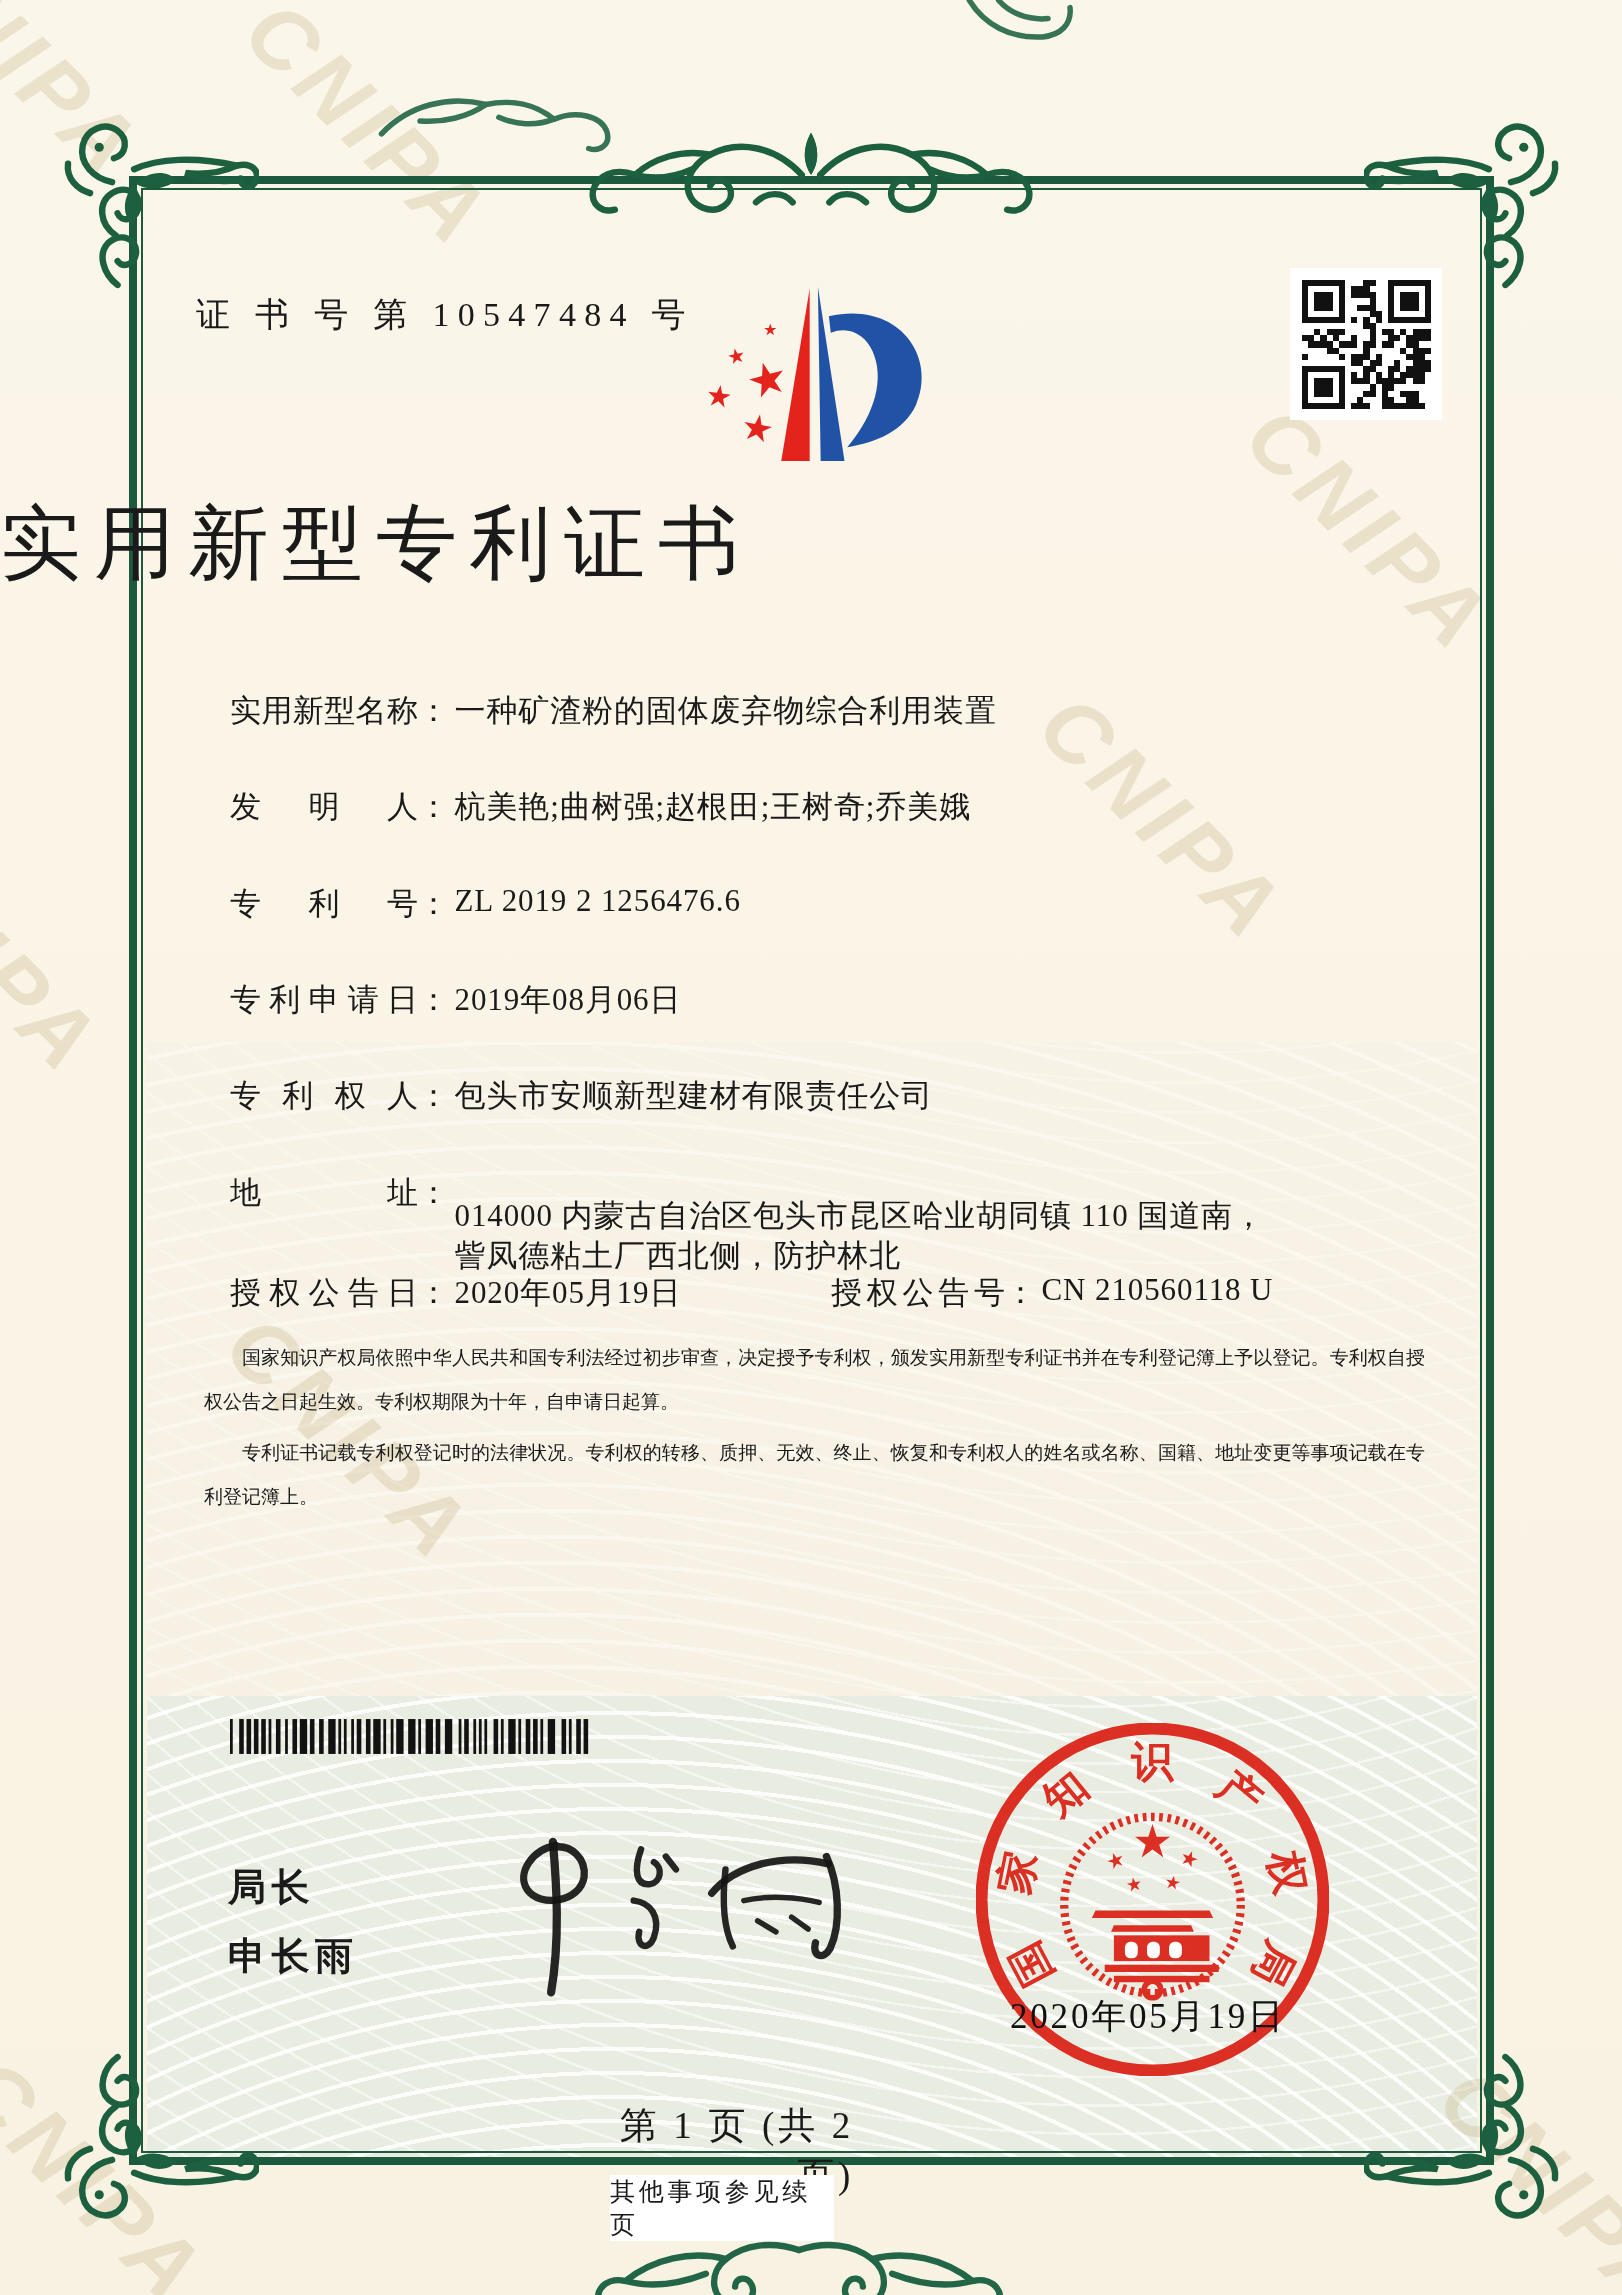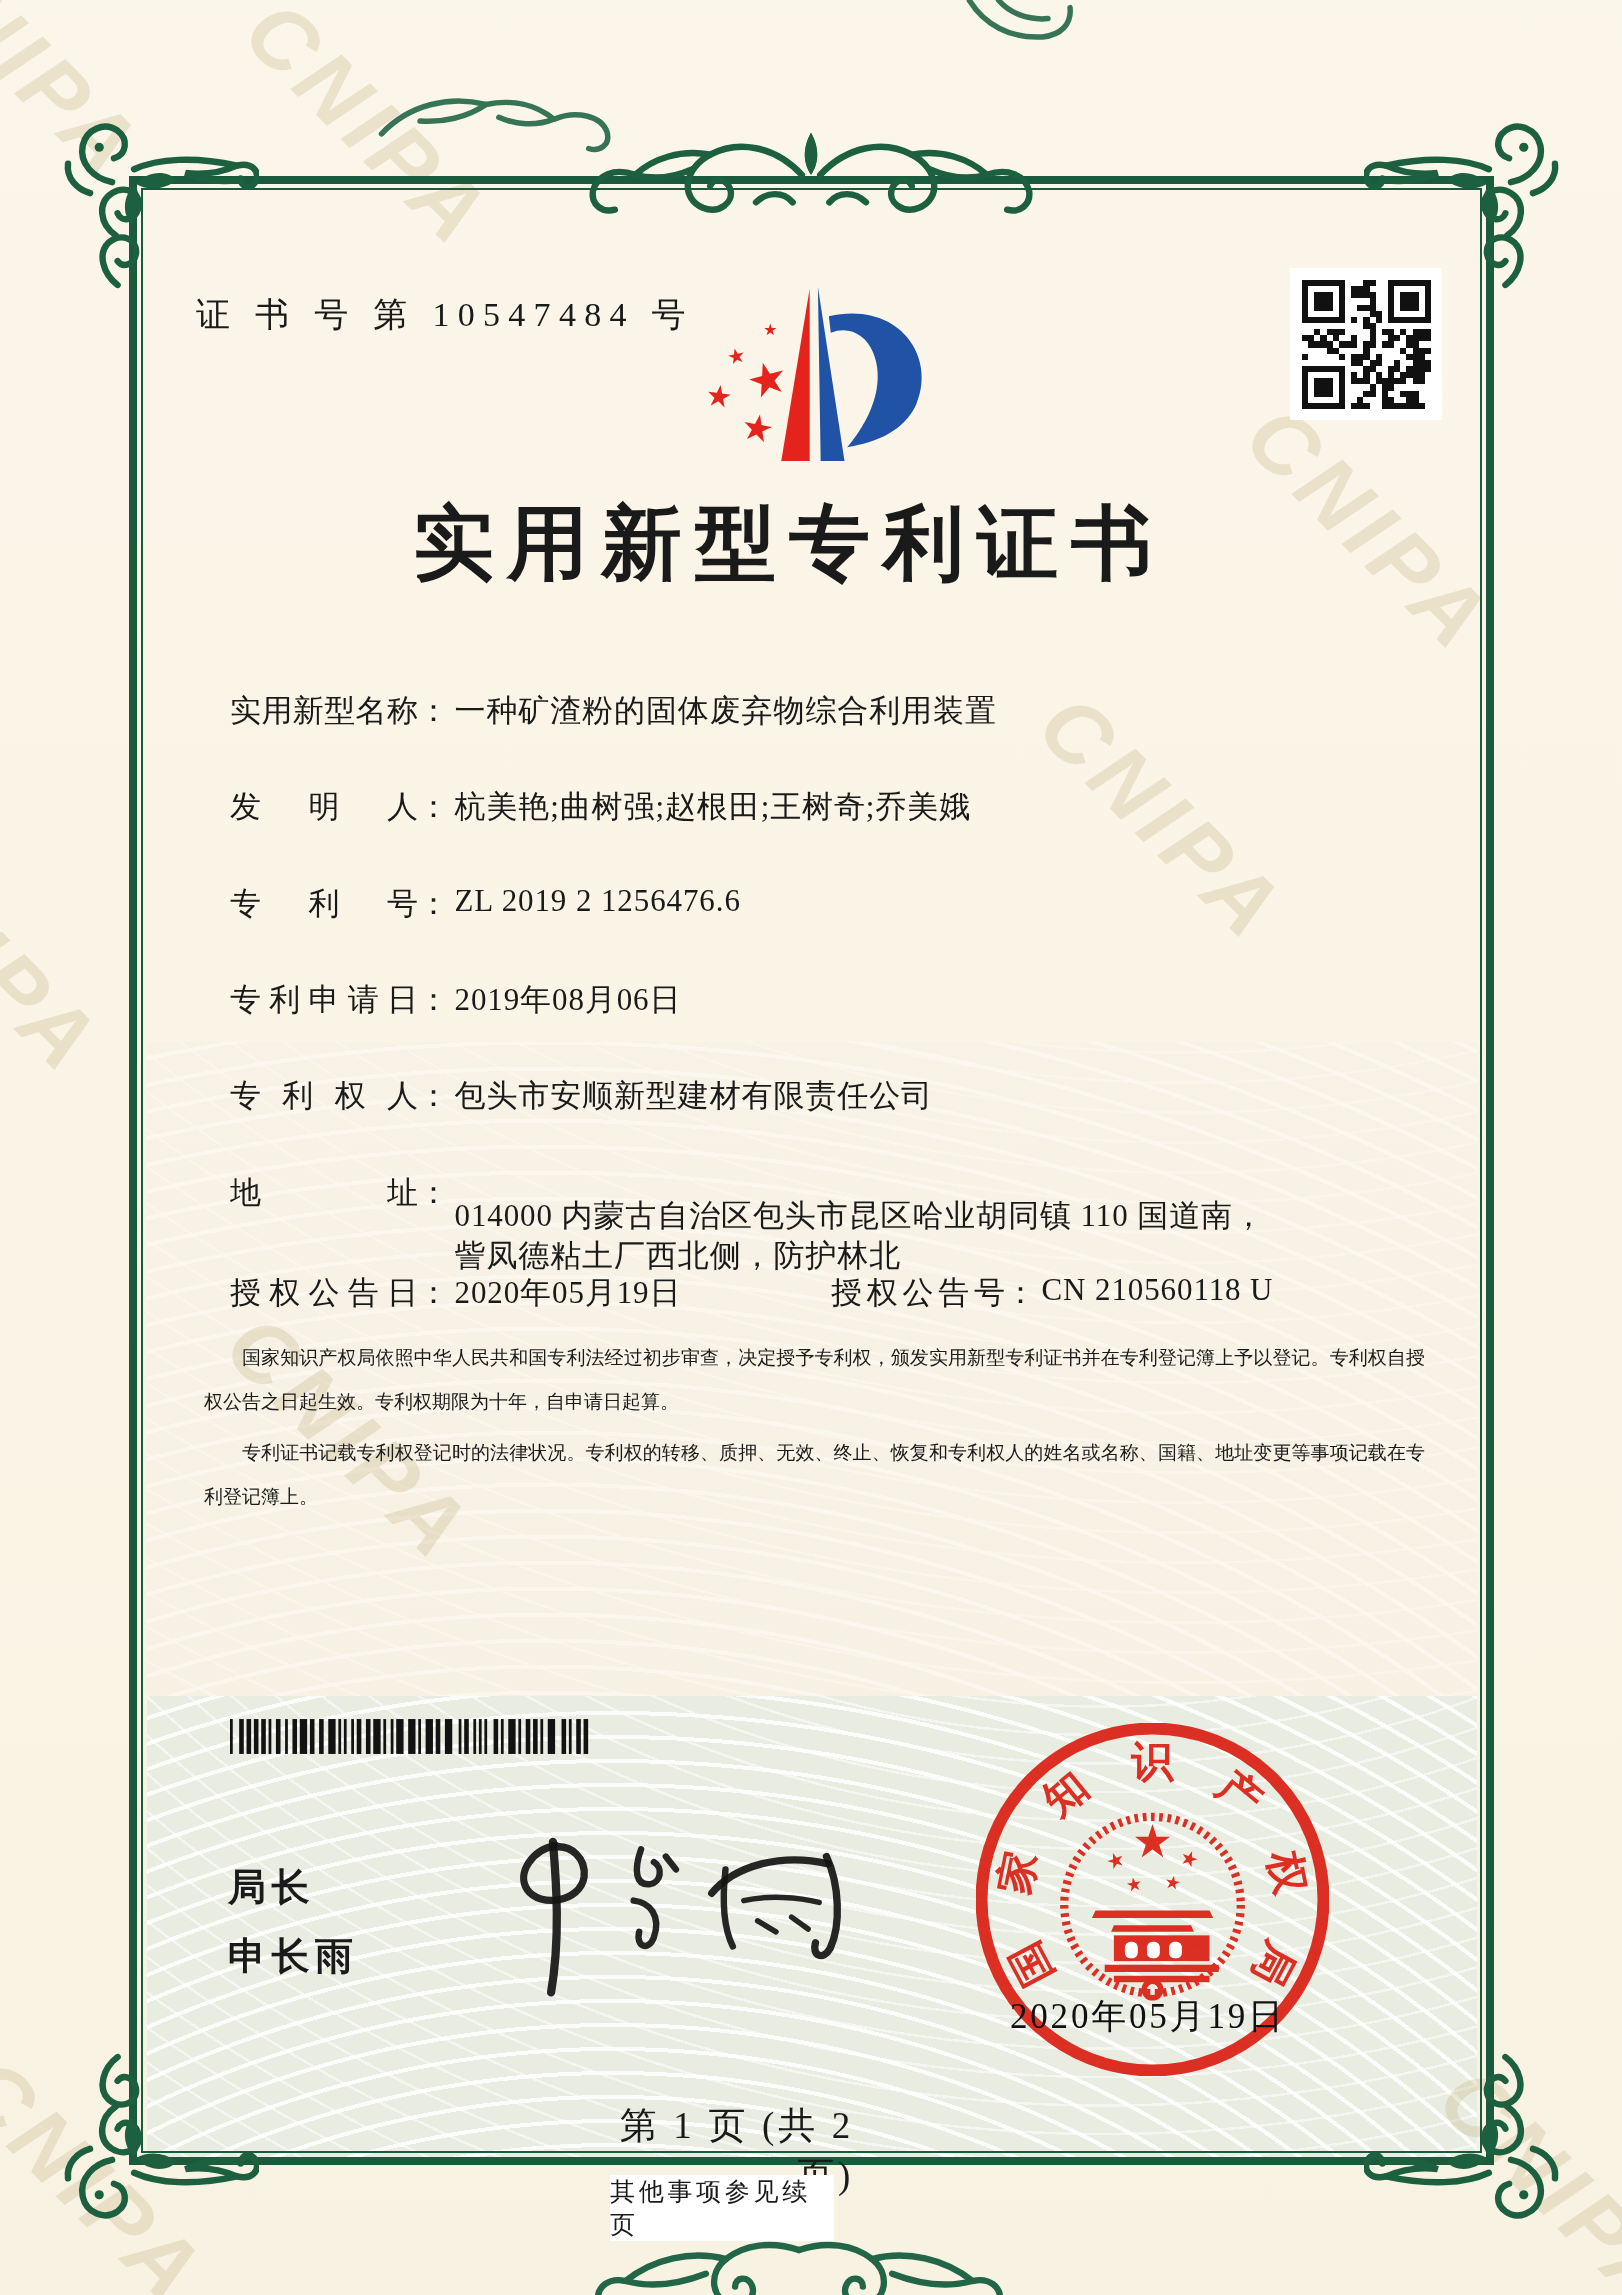--- a/index.html
+++ b/index.html
@@ -37,22 +37,22 @@
   
   .frame-outer{position:absolute;left:129px;top:176px;width:1349px;height:1973px;
     border:8.3px solid #1b5a3c;z-index:3;}
   .frame-inner{position:absolute;left:3.7px;top:3.7px;right:3.7px;bottom:3.7px;border:2.8px solid #1b5a3c;}
   .orn{position:absolute;z-index:3;pointer-events:none;}
   
   .cert-no{position:absolute;left:196px;top:292px;font-size:34px;letter-spacing:8.3px;z-index:4;}
   .logo{position:absolute;left:693px;top:275px;z-index:4;}
   .qr-box{position:absolute;left:1290px;top:268px;width:152px;height:152px;background:#fff;z-index:4;
     display:flex;align-items:center;justify-content:center;}
-  .title{position:absolute;left:0;top:490px;width:1578px;text-align:center;
-    font-size:81px;font-weight:bold;letter-spacing:13px;z-index:4;}
+  .title{position:absolute;left:0;top:490px;width:1578px;
+    font-size:81px;font-weight:normal;letter-spacing:13px;z-index:4;}
   .fields{position:absolute;left:230px;top:0;width:1194px;z-index:4;font-size:31px;}
   .frow{position:absolute;left:0;white-space:nowrap;}
   .f-label{display:inline-block;width:188px;text-align:justify;text-align-last:justify;vertical-align:top;}
   .f-label-sm{display:inline-block;width:174px;text-align:justify;text-align-last:justify;vertical-align:top;}
   .f-colon{display:inline-block;vertical-align:top;margin-right:5.5px;}
   .f-value{display:inline-block;vertical-align:top;letter-spacing:0.9px;}
   .f-value-multi{display:inline-block;vertical-align:top;letter-spacing:0.9px;line-height:40px;white-space:normal;width:955px;margin-top:24px;}
   .grant-no-block{position:absolute;left:601px;top:0;white-space:nowrap;}
   .body-text{position:absolute;left:204px;top:1336px;width:1221px;z-index:4;
     font-size:19px;line-height:44px;text-align:justify;}

